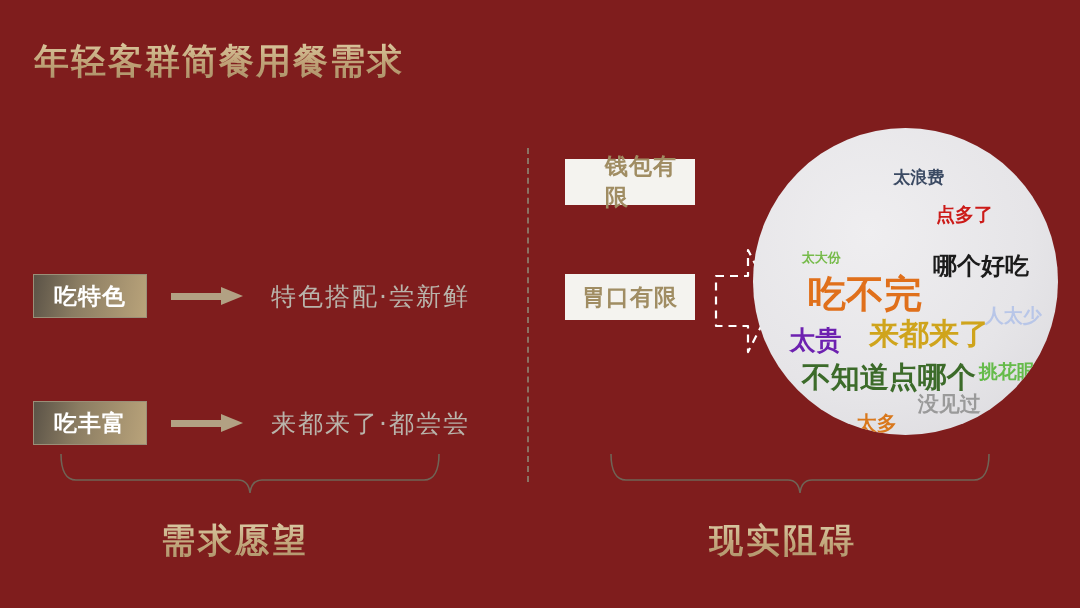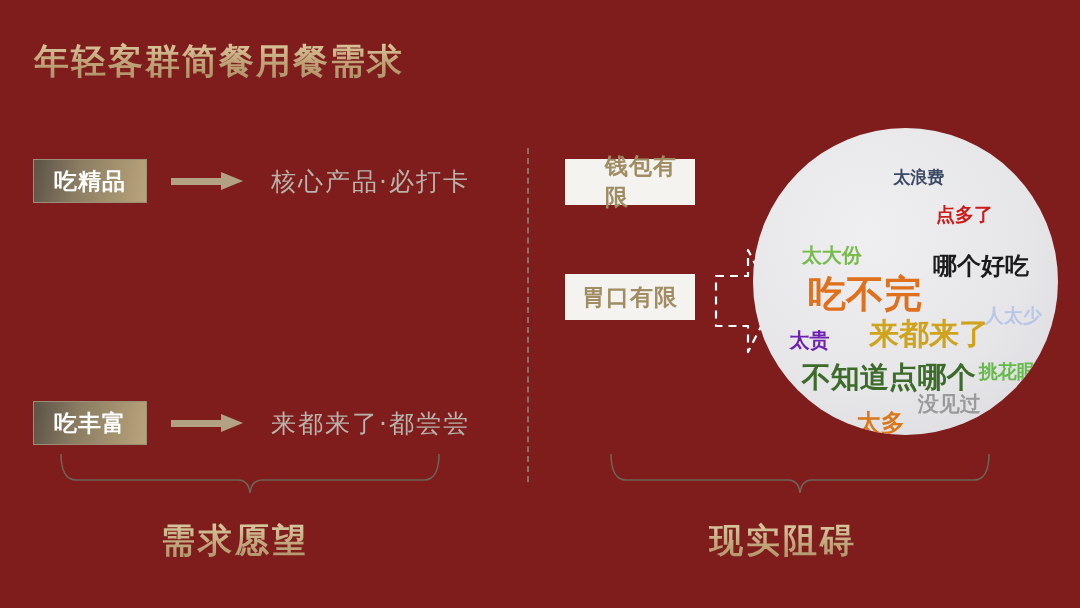--- a/index.html
+++ b/index.html
@@ -176,59 +176,59 @@
 </style>
 </head>
 <body>
 
 <div id="slide">
 
   <div id="slide-title">年轻客群简餐用餐需求</div>
 
   <div id="divider"></div>
 
-  <div class="need-row r1">
-    <div class="need-badge">吃精品</div>
+
+  <div class="need-row r2">
+    <div class="need-badge">吃特色</div>
     <div class="need-arrow">
       <div class="shaft"></div>
         <div class="head"></div>
     </div>
-    <div class="need-desc">核心产品·必打卡</div>
+    <div class="need-desc">特色搭配·尝新鲜</div>
   </div>
-
 
   <div class="need-row r3">
     <div class="need-badge">吃丰富</div>
     <div class="need-arrow">
       <div class="shaft"></div>
         <div class="head"></div>
     </div>
     <div class="need-desc">来都来了·都尝尝</div>
   </div>
 
   <div class="barrier-badge b1">钱包有限</div>
   <div class="barrier-badge b2">胃口有限</div>
 
   <svg id="chevron-arrow" viewBox="0 0 62 110">
     <polygon points="2,30 34,30 34,4 60,55 34,106 34,80 2,80" fill="none" stroke="#ffffff" stroke-width="2.2" stroke-dasharray="8,6" stroke-linejoin="round"></polygon>
   </svg>
 
   <div id="wordcloud">
       <span class="cloud-word" style="left: 46%; top: 16%; font-size: 17px; color: rgb(59, 74, 99); transform: translateY(-50%);">太浪费</span>
       <span class="cloud-word" style="left: 60%; top: 28%; font-size: 19px; color: rgb(204, 27, 25); transform: translateY(-50%);">点多了</span>
-      <span class="cloud-word" style="left: 16%; top: 42%; font-size: 20px; color: rgb(119, 187, 75); transform: translateY(-50%); font-family: Liberation Mono, monospace;">太大份</span>
+      <span class="cloud-word" style="left: 16%; top: 42%; font-size: 13px; color: rgb(119, 187, 75); transform: translateY(-50%);">太大份</span>
       <span class="cloud-word" style="left: 59%; top: 45%; font-size: 24px; color: rgb(27, 27, 27); transform: translateY(-50%);">哪个好吃</span>
       <span class="cloud-word" style="left: 18%; top: 54%; font-size: 38px; color: rgb(224, 112, 27); transform: translateY(-50%);">吃不完</span>
       <span class="cloud-word" style="left: 76%; top: 61%; font-size: 19px; color: rgb(184, 198, 232); transform: translateY(-50%);">人太少</span>
-      <span class="cloud-word" style="left: 12%; top: 69%; font-size: 20px; color: rgb(109, 33, 176); transform: translateY(-50%);">太贵</span>
+      <span class="cloud-word" style="left: 12%; top: 69%; font-size: 26px; color: rgb(109, 33, 176); transform: translateY(-50%);">太贵</span>
       <span class="cloud-word" style="left: 38%; top: 67%; font-size: 30px; color: rgb(207, 164, 28); transform: translateY(-50%);">来都来了</span>
       <span class="cloud-word" style="left: 74%; top: 79%; font-size: 19px; color: rgb(101, 187, 74); transform: translateY(-50%); font-family: Liberation Serif, serif;">挑花眼</span>
       <span class="cloud-word" style="left: 16%; top: 81%; font-size: 29px; color: rgb(60, 107, 42); transform: translateY(-50%);">不知道点哪个</span>
       <span class="cloud-word" style="left: 54%; top: 90%; font-size: 21px; color: rgb(154, 154, 154); transform: translateY(-50%);">没见过</span>
-      <span class="cloud-word" style="left: 34%; top: 96%; font-size: 24px; color: rgb(217, 120, 28); transform: translateY(-50%);">太多</span>
+      <span class="cloud-word" style="left: 34%; top: 96%; font-size: 20px; color: rgb(217, 120, 28); transform: translateY(-50%);">太多</span>
     </div>
 
   <svg class="brace" id="brace-left" viewBox="0 0 384 42" preserveAspectRatio="none">
     <path d="M3,2 C3,18 8,28 18,28 L180,28 C188,28 191,33 192,41 C193,33 196,28 204,28 L366,28 C376,28 381,18 381,2" fill="none" stroke="#6f6456" stroke-width="1.6"></path>
   </svg>
 
   <svg class="brace" id="brace-right" viewBox="0 0 384 42" preserveAspectRatio="none">
     <path d="M3,2 C3,18 8,28 18,28 L180,28 C188,28 191,33 192,41 C193,33 196,28 204,28 L366,28 C376,28 381,18 381,2" fill="none" stroke="#6f6456" stroke-width="1.6"></path>
   </svg>
 

